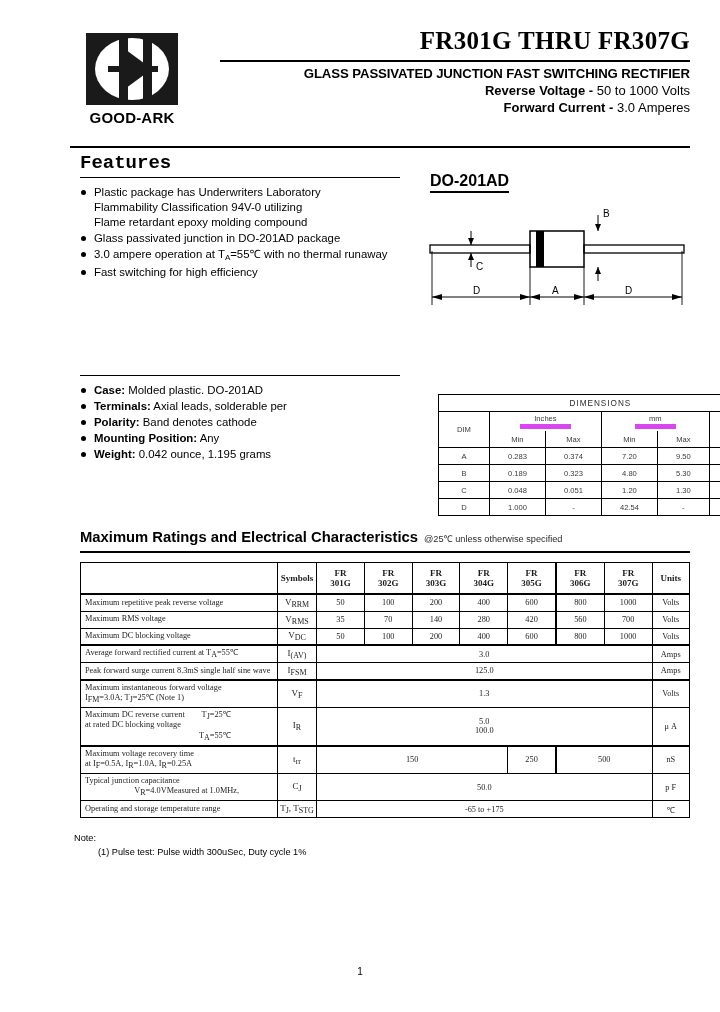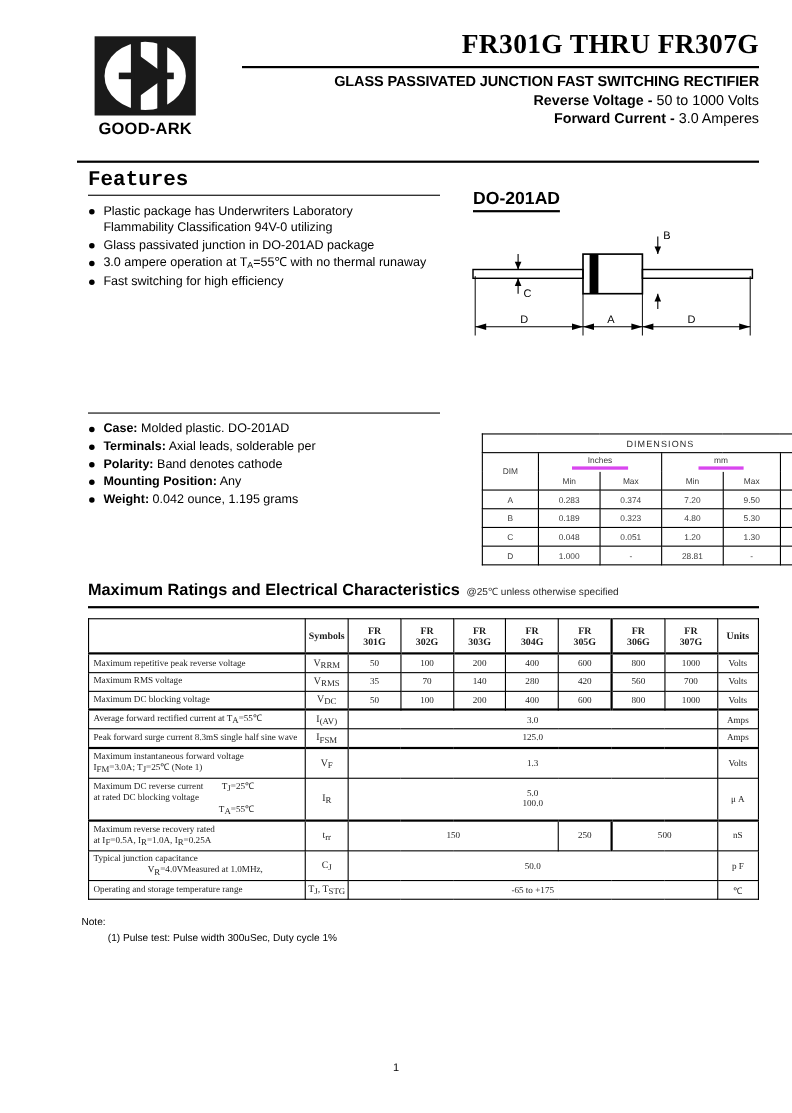--- a/index.html
+++ b/index.html
@@ -195,21 +195,21 @@
   table.dim th, table.dim td {
     border: 1px solid #000;
     text-align: center;
     padding: 2px 18px;
     height: 12px;
   }
   table.dim .topbar { font-size: 8.2px; letter-spacing: 1px; color: #2a2a2a; }
   table.dim .nb-b { border-bottom: none; }
   table.dim .nb-t { border-top: none; }
   .unit-hdr { position: relative; }
-  .unit-hdr span { display: inline-block; border-bottom: 3px solid #d946ef; padding: 0 14px 1px 14px; text-align: center; }
+  .unit-hdr span { display: inline-block; border-bottom: 5px solid #d946ef; padding: 0 14px 1px 14px; text-align: center; }
 
   
   .ratings-head {
     position: absolute;
     left: 80px; top: 528px;
     width: 610px;
   }
   .ratings-head .rt {
     font-size: 14.8px;
     font-weight: bold;
@@ -309,20 +309,21 @@
   <div class="rule-under-header"></div>
 
   <div class="features">
     <div class="sec-title">Features</div>
     <div class="sec-rule"></div>
     <ul class="bl">
       <li>
         <span class="dot"></span>
         <span>Plastic package has Underwriters Laboratory</span>
         <div class="cont" style="padding-left:0">Flammability Classification 94V-0 utilizing</div>
+        <div class="cont" style="padding-left:0">Flame retardant epoxy molding compound</div>
       </li>
       <li>
         <span class="dot"></span>
         <span>Glass passivated junction in DO-201AD package</span>
       </li>
       <li>
         <span class="dot"></span>
         <span>3.0 ampere operation at T</span><sub>A</sub><span>=55℃  with no thermal runaway</span>
       </li>
       <li>
@@ -451,21 +452,21 @@
           <td>0.048</td>
           <td>0.051</td>
           <td>1.20</td>
           <td>1.30</td>
           <td>·|-</td>
         </tr>
         <tr>
           <td>D</td>
           <td>1.000</td>
           <td>-</td>
-          <td>28.81</td>
+          <td>42.54</td>
           <td>-</td>
           <td></td>
         </tr>
       </tbody>
     </table>
   </div>
 
   <div class="ratings-head">
     <span class="rt">Maximum Ratings and Electrical Characteristics</span><span class="cond">@25℃  unless otherwise specified</span>
     <div class="sec-rule" style="margin-top:5px;border-top-width:2px"></div>
@@ -573,21 +574,21 @@
         <td class="sym"><span>I</span><sub>R</sub></td>
         <td class="vc" colspan="7">
           <div>5.0</div>
           <div>100.0</div>
         </td>
         <td class="units">μ A</td>
       </tr>
 
       <tr class="row-h2 grp-top">
         <td class="param two-line">
-          <div>Maximum reverse recovery rated</div>
+          <div>Maximum voltage recovery time</div>
           <div><span>at I</span><sub>F</sub><span>=0.5A, I</span><sub>R</sub><span>=1.0A, I</span><sub>R</sub><span>=0.25A</span></div>
         </td>
         <td class="sym"><span>t</span><sub>rr</sub></td>
         <td class="vc" colspan="4">150</td>
         <td class="vc">250</td>
         <td class="vc thickleft" colspan="2">500</td>
         <td class="units">nS</td>
       </tr>
 
       <tr class="row-h2">

